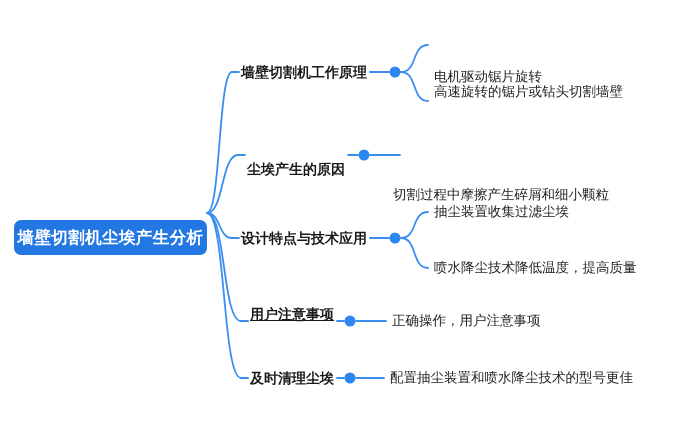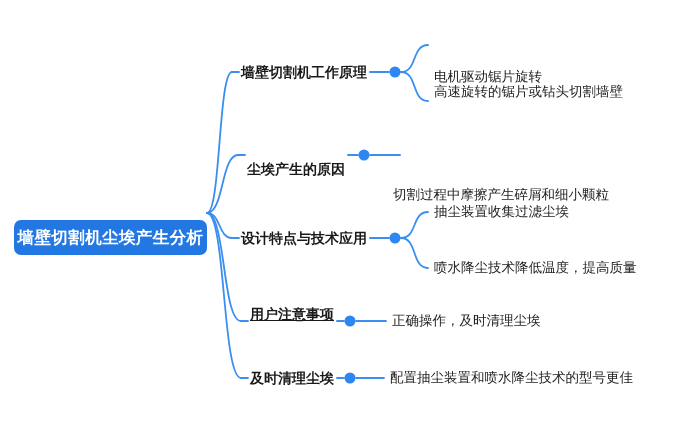--- a/index.html
+++ b/index.html
@@ -116,19 +116,19 @@
       <div class="leaf-label" style="left: 434px; top: 92px;">高速旋转的锯片或钻头切割墙壁</div>
       <div class="branch-label" style="left: 247px; top: 155px; margin-top: 14px;">尘埃产生的原因</div>
       <div class="node-dot" style="left: 364px; top: 155px;"></div>
       <div class="leaf-label" style="left: 393px; top: 155px; margin-top: 40px;">切割过程中摩擦产生碎屑和细小颗粒</div>
       <div class="branch-label" style="left: 241px; top: 238px;">设计特点与技术应用</div>
       <div class="node-dot" style="left: 395px; top: 238px;"></div>
       <div class="leaf-label" style="left: 434px; top: 212px;">抽尘装置收集过滤尘埃</div>
       <div class="leaf-label" style="left: 434px; top: 268px;">喷水降尘技术降低温度，提高质量</div>
       <div class="branch-label" style="left: 250px; top: 314px; text-decoration: underline;">用户注意事项</div>
       <div class="node-dot" style="left: 350px; top: 321px;"></div>
-      <div class="leaf-label" style="left: 392px; top: 321px;">正确操作，及时清理尘埃</div>
+      <div class="leaf-label" style="left: 392px; top: 321px;">正确操作，用户注意事项</div>
       <div class="branch-label" style="left: 250px; top: 378px;">及时清理尘埃</div>
       <div class="node-dot" style="left: 350px; top: 378px;"></div>
       <div class="leaf-label" style="left: 390px; top: 378px;">配置抽尘装置和喷水降尘技术的型号更佳</div>
     </div>
 
 </div>
 
 </body></html>

